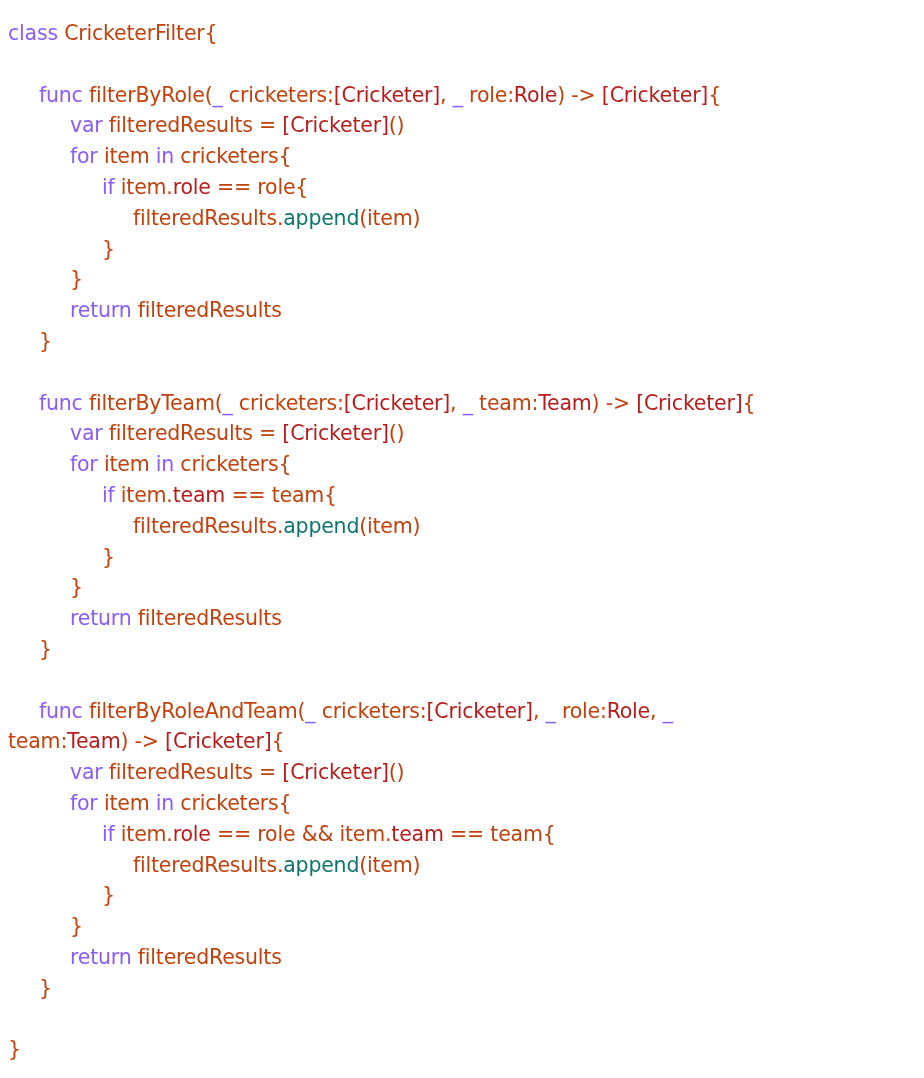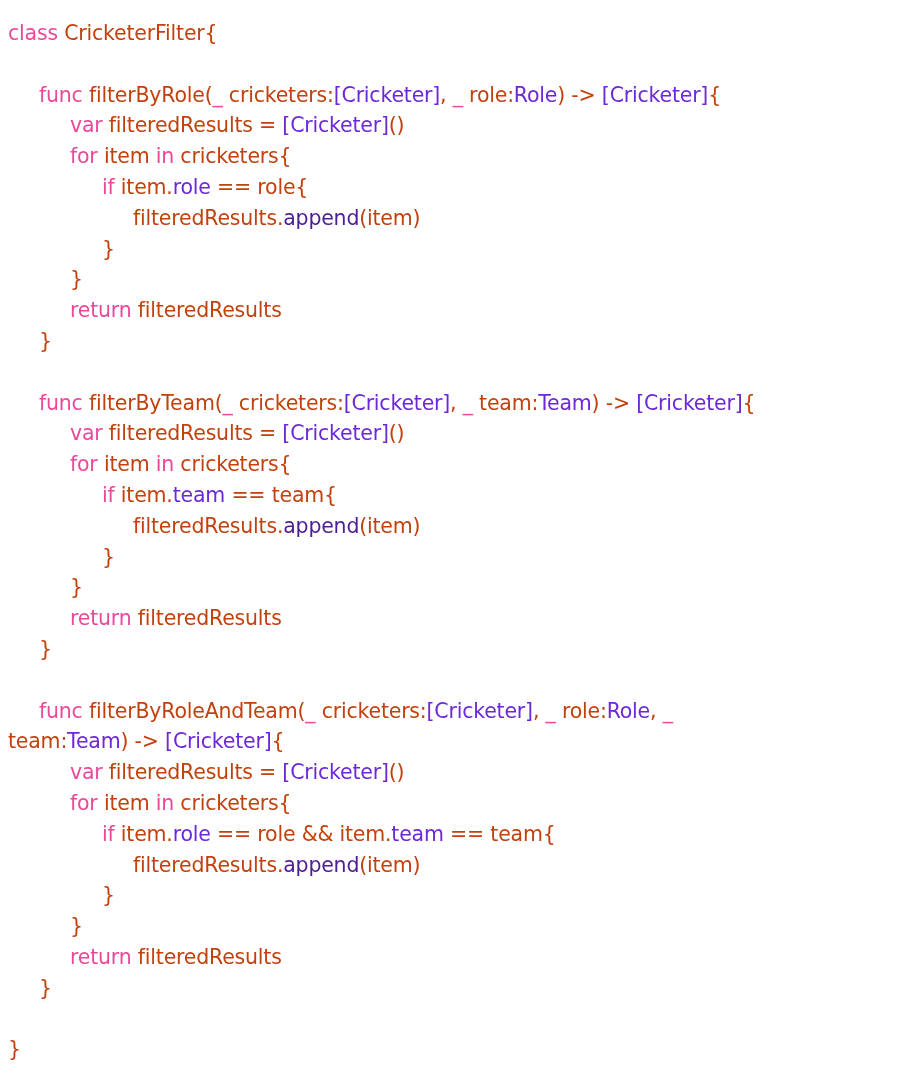--- a/index.html
+++ b/index.html
@@ -14,21 +14,21 @@
     color: #262626;
     white-space: pre;
     letter-spacing: -0.2px;
   }
   .line { height: 30.8px; }
   .i0 { padding-left: 0; }
   .i1 { padding-left: 31px; }
   .i2 { padding-left: 62px; }
   .i3 { padding-left: 94px; }
   .i4 { padding-left: 125px; }
-  .kw { color: #ec4899; }
-  .ty { color: #6d28d9; }
-  .fn { color: #4c1d95; }
+  .kw { color: #8b5cf6; }
+  .ty { color: #b91c1c; }
+  .fn { color: #0f766e; }
   .pl { color: #c2410c; }
 </style>
 </head>
 <body>
 
 <div class="code" id="code-block"><div class="line i0"><span class="kw">class</span><span class="pl"> CricketerFilter{</span></div><div class="line i0">&nbsp;</div><div class="line i1"><span class="kw">func</span><span class="pl"> filterByRole(</span><span class="kw">_</span><span class="pl"> cricketers:</span><span class="ty">[Cricketer]</span><span class="pl">, </span><span class="kw">_</span><span class="pl"> role:</span><span class="ty">Role</span><span class="pl">) -&gt; </span><span class="ty">[Cricketer]</span><span class="pl">{</span></div><div class="line i2"><span class="kw">var</span><span class="pl"> filteredResults = </span><span class="ty">[Cricketer]</span><span class="pl">()</span></div><div class="line i2"><span class="kw">for</span><span class="pl"> item </span><span class="kw">in</span><span class="pl"> cricketers{</span></div><div class="line i3"><span class="kw">if</span><span class="pl"> item.</span><span class="ty">role</span><span class="pl"> == role{</span></div><div class="line i4"><span class="pl">filteredResults.</span><span class="fn">append</span><span class="pl">(item)</span></div><div class="line i3"><span class="pl">}</span></div><div class="line i2"><span class="pl">}</span></div><div class="line i2"><span class="kw">return</span><span class="pl"> filteredResults</span></div><div class="line i1"><span class="pl">}</span></div><div class="line i0">&nbsp;</div><div class="line i1"><span class="kw">func</span><span class="pl"> filterByTeam(</span><span class="kw">_</span><span class="pl"> cricketers:</span><span class="ty">[Cricketer]</span><span class="pl">, </span><span class="kw">_</span><span class="pl"> team:</span><span class="ty">Team</span><span class="pl">) -&gt; </span><span class="ty">[Cricketer]</span><span class="pl">{</span></div><div class="line i2"><span class="kw">var</span><span class="pl"> filteredResults = </span><span class="ty">[Cricketer]</span><span class="pl">()</span></div><div class="line i2"><span class="kw">for</span><span class="pl"> item </span><span class="kw">in</span><span class="pl"> cricketers{</span></div><div class="line i3"><span class="kw">if</span><span class="pl"> item.</span><span class="ty">team</span><span class="pl"> == team{</span></div><div class="line i4"><span class="pl">filteredResults.</span><span class="fn">append</span><span class="pl">(item)</span></div><div class="line i3"><span class="pl">}</span></div><div class="line i2"><span class="pl">}</span></div><div class="line i2"><span class="kw">return</span><span class="pl"> filteredResults</span></div><div class="line i1"><span class="pl">}</span></div><div class="line i0">&nbsp;</div><div class="line i1"><span class="kw">func</span><span class="pl"> filterByRoleAndTeam(</span><span class="kw">_</span><span class="pl"> cricketers:</span><span class="ty">[Cricketer]</span><span class="pl">, </span><span class="kw">_</span><span class="pl"> role:</span><span class="ty">Role</span><span class="pl">, </span><span class="kw">_</span></div><div class="line i0"><span class="pl">team:</span><span class="ty">Team</span><span class="pl">) -&gt; </span><span class="ty">[Cricketer]</span><span class="pl">{</span></div><div class="line i2"><span class="kw">var</span><span class="pl"> filteredResults = </span><span class="ty">[Cricketer]</span><span class="pl">()</span></div><div class="line i2"><span class="kw">for</span><span class="pl"> item </span><span class="kw">in</span><span class="pl"> cricketers{</span></div><div class="line i3"><span class="kw">if</span><span class="pl"> item.</span><span class="ty">role</span><span class="pl"> == role &amp;&amp; item.</span><span class="ty">team</span><span class="pl"> == team{</span></div><div class="line i4"><span class="pl">filteredResults.</span><span class="fn">append</span><span class="pl">(item)</span></div><div class="line i3"><span class="pl">}</span></div><div class="line i2"><span class="pl">}</span></div><div class="line i2"><span class="kw">return</span><span class="pl"> filteredResults</span></div><div class="line i1"><span class="pl">}</span></div><div class="line i0">&nbsp;</div><div class="line i0"><span class="pl">}</span></div></div>
 
 </body></html>

